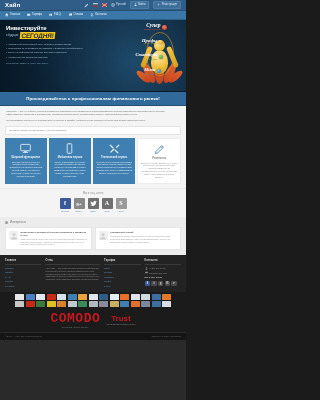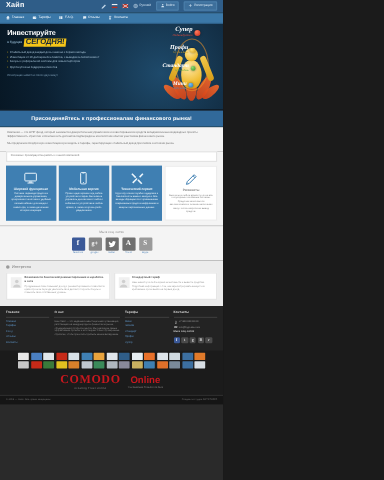--- a/index.html
+++ b/index.html
@@ -203,22 +203,22 @@
   .pay-sec { background:#1b1b1b; padding:2px 4px; }
   .pay-row { display:flex; flex-wrap:wrap; gap:1.5px; justify-content:center; margin-bottom:1.5px; }
   .pay { width:9px; height:5.5px; border-radius:0.5px; flex:none;
          display:flex; align-items:center; justify-content:center;
          font-size:1.8px; color:#fff; overflow:hidden; }
 
   
   .trust { background:#1b1b1b; padding:2px 5px 3px; display:flex; align-items:center; justify-content:center; gap:6px; }
   .comodo-w { text-align:center; }
   .comodo {
-    font-size:10px; font-weight:bold; color:#c8171e; letter-spacing:0.5px;
-    font-family:Liberation Serif, serif; line-height:1;
+    font-size:13px; font-weight:bold; color:#c8171e; letter-spacing:0.5px;
+    font-family:Liberation Mono, monospace; line-height:1;
   }
   .comodo-sub { font-size:2.2px; color:#8a8a8a; letter-spacing:0.3px; margin-top:0.5px; }
   .koddos { font-size:8px; font-weight:bold; color:#c8171e; line-height:1; }
   .koddos-sub { font-size:2px; color:#8a8a8a; margin-top:0.5px; }
 
   
   .copy {
     background:#151515; border-top:1px solid #2c2c2c;
     padding:2px 5px; display:flex; justify-content:space-between; align-items:center;
   }
@@ -608,21 +608,21 @@
       <span class="pay" style="background:#d8dee4"></span>
     </div>
   </div>
 
   <div class="trust">
     <div class="comodo-w">
       <div class="comodo">COMODO</div>
       <div class="comodo-sub">Creating Trust Online</div>
     </div>
     <div class="comodo-w">
-      <div class="koddos">Online</div>
+      <div class="koddos">Trust</div>
       <div class="koddos-sub">Your Business Protection Is Ours</div>
     </div>
   </div>
 
   <div class="copy">
     <span>© 2016 — Хайп. Все права защищены.</span>
     <span>Создано в студии ARTSTUDIO</span>
   </div>
 
 </div>

